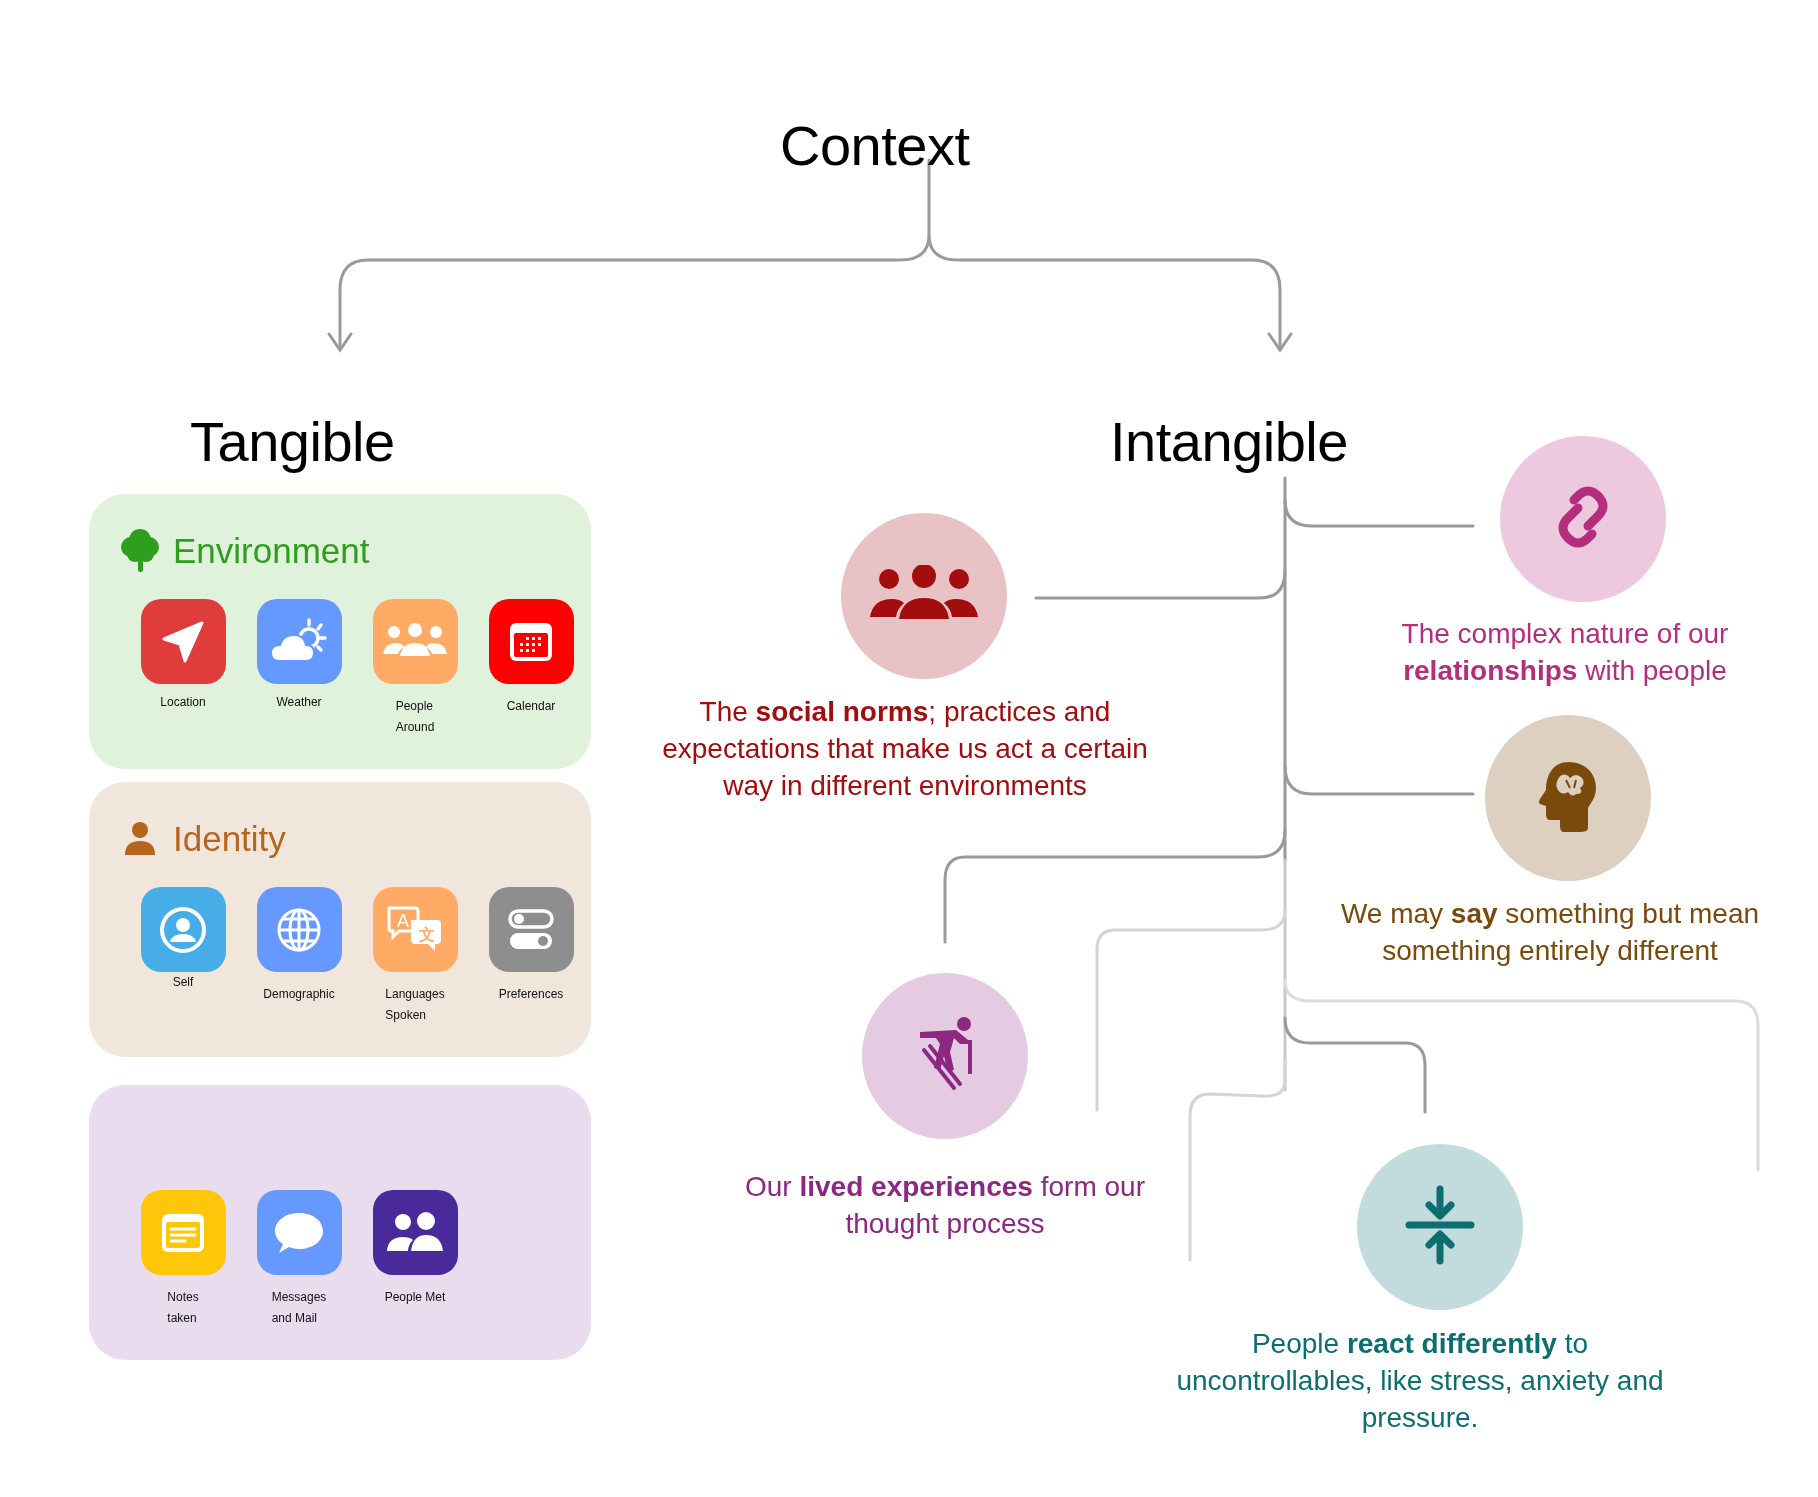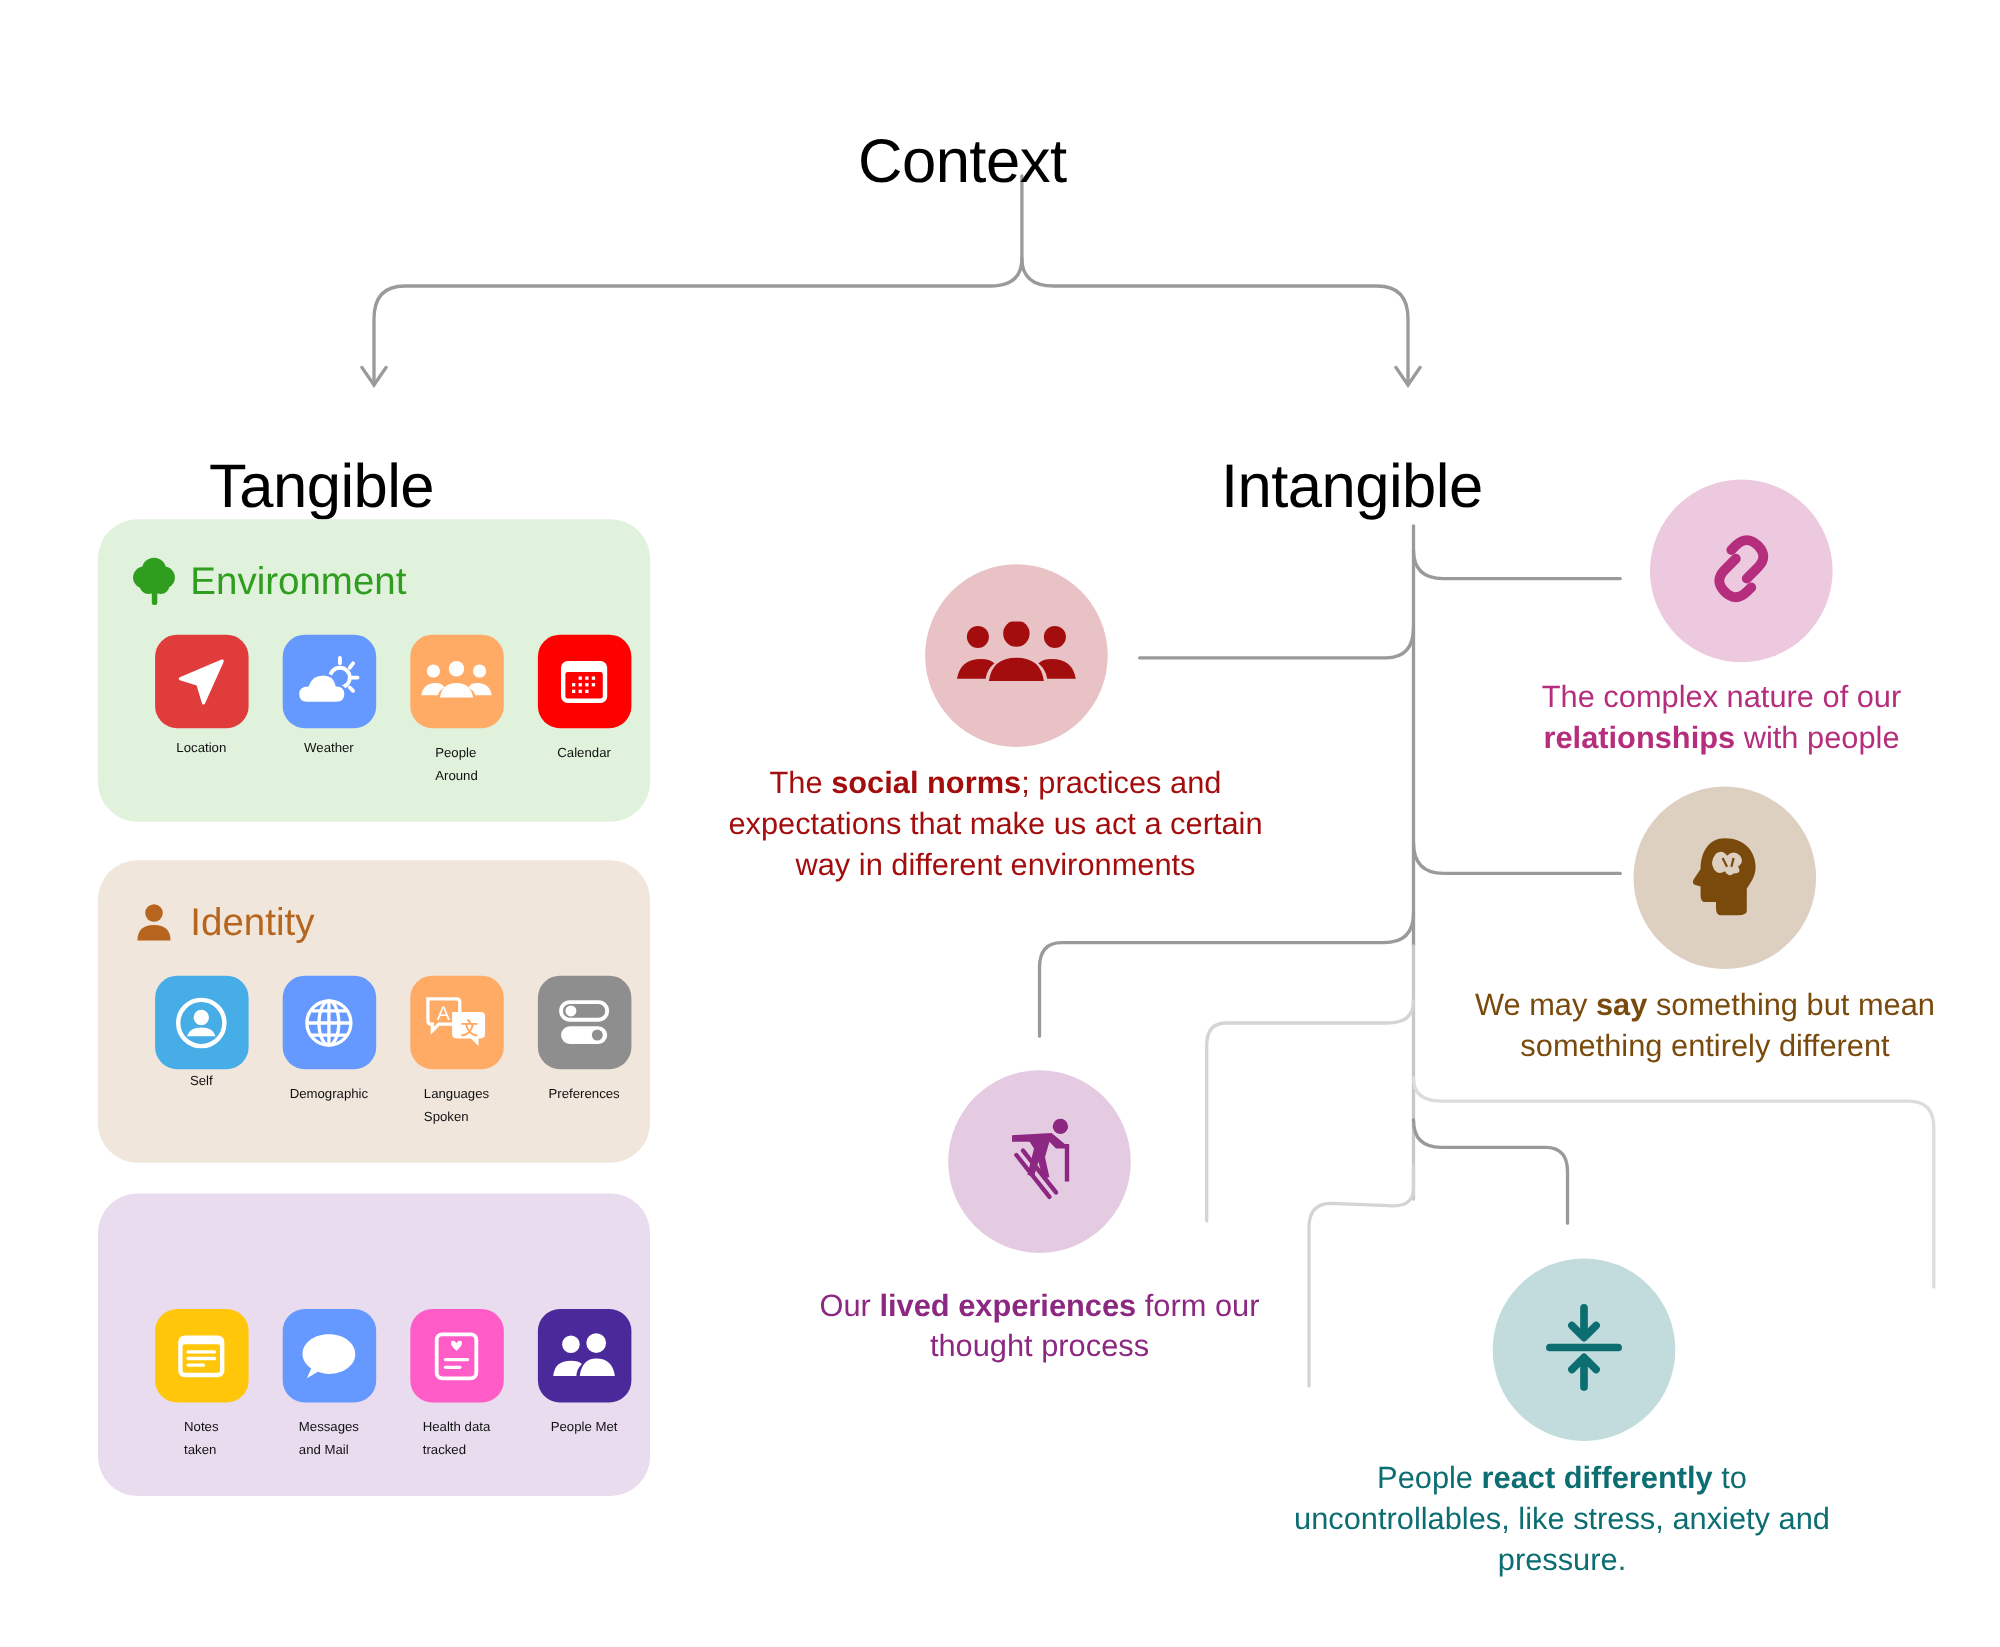--- a/index.html
+++ b/index.html
@@ -39,21 +39,21 @@
     <path d="M1285 980 Q1285 1001 1310 1001 L1735 1001 Q1758 1001 1758 1025 L1758 1170" stroke="#dcdcdc"></path>
     <path d="M1285 1018 Q1285 1043 1310 1043 L1405 1043 Q1425 1043 1425 1065 L1425 1112" stroke="#9a9a9a"></path>
     <path d="M1285 1060 L1285 1080 Q1285 1098 1262 1096 L1210 1094 Q1190 1094 1190 1116 L1190 1260" stroke="#d4d4d4"></path>
   </g>
 </svg>
 
 <div class="title" style="left:780px; top:84px; width:300px;">Context</div>
 <div class="title" style="left:190px; top:380px; width:300px;">Tangible</div>
 <div class="title" style="left:1110px; top:380px; width:340px;">Intangible</div>
 
-<div class="panel" style="top:472px; background:#e0f1dc;">
+<div class="panel" style="top:494px; background:#e0f1dc;">
   <div class="panel-head">
     <span class="hicon">
       <svg width="46" height="46" viewBox="0 0 46 46">
           <g fill="#2f9e1f">
         <circle cx="14" cy="19" r="10"></circle>
             <circle cx="23" cy="12" r="11"></circle>
             <circle cx="32" cy="19" r="10"></circle>
         <circle cx="18" cy="26" r="8"></circle>
             <circle cx="29" cy="26" r="8"></circle>
         <rect x="21" y="26" width="5" height="18" rx="2"></rect>
@@ -209,34 +209,20 @@
     <div class="app">
       <div class="app-icon" style="background:#6699ff;">
         <svg width="52" height="46" viewBox="0 0 52 46">
             <path d="M26 3 C41 3 50 12 50 21 C50 31 40 39 26 39 C22 39 19 38 16 37 L6 43 L10 34 C5 31 2 26 2 21 C2 12 11 3 26 3Z" fill="#fff"></path>
           </svg>
       </div>
       <div class="app-label" style="margin-top:12px;">Messages
 and Mail</div>
     </div>
     <div class="app">
-      <div class="app-icon" style="background:#ff5cc8;">
-        <svg width="42" height="46" viewBox="0 0 42 46">
-            <rect x="3" y="3" width="36" height="40" rx="5" fill="none" stroke="#fff" stroke-width="3.5"></rect>
-            <path d="M16 11 Q16 8 19 9 L21 11 L23 9 Q26 8 26 11 Q26 14 21 18 Q16 14 16 11Z" fill="#fff"></path>
-            <g stroke="#fff" stroke-width="3" stroke-linecap="round">
-              <line x1="11" y1="26" x2="31" y2="26"></line>
-              <line x1="11" y1="33" x2="24" y2="33"></line>
-            </g>
-          </svg>
-      </div>
-      <div class="app-label" style="margin-top:12px;">Health data
-tracked</div>
-    </div>
-    <div class="app">
       <div class="app-icon" style="background:#4a2a9a;">
         <svg width="60" height="44" viewBox="0 0 60 44">
             <g fill="#fff">
               <circle cx="18" cy="11" r="8"></circle>
               <circle cx="41" cy="10" r="9"></circle>
               <path d="M2 40 Q3 26 18 26 Q25 26 28 29 Q23 34 23 40Z"></path>
               <path d="M26 40 Q28 24 41 24 Q56 24 58 40Z"></path>
             </g>
           </svg>
       </div>

